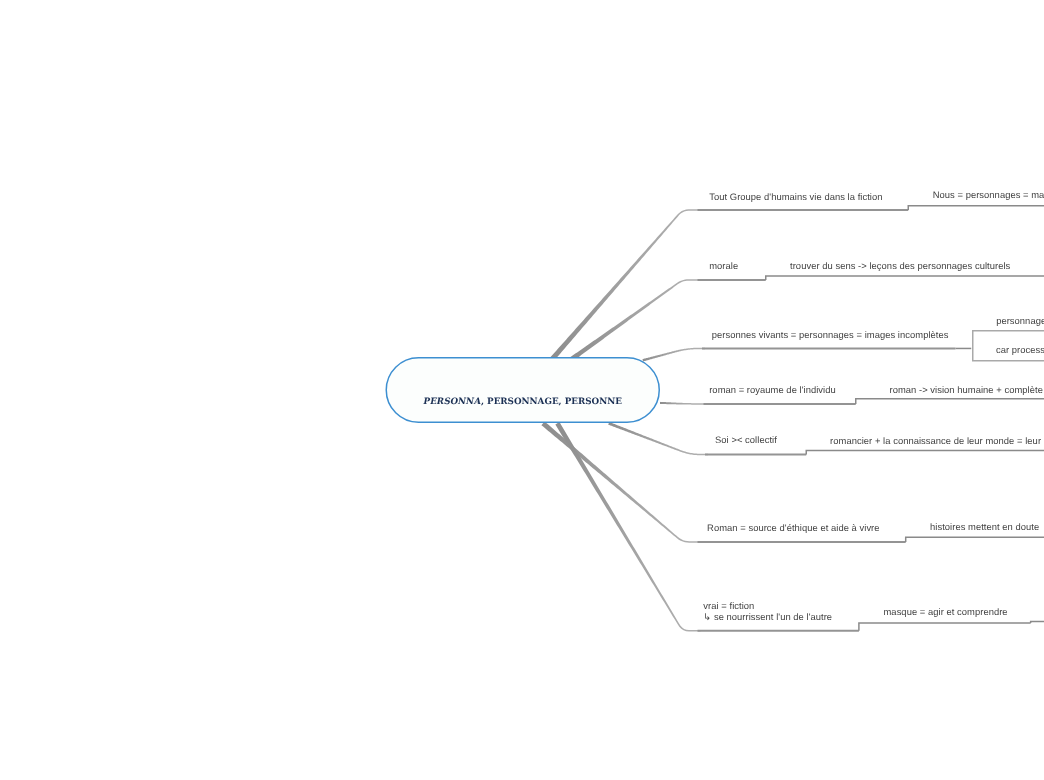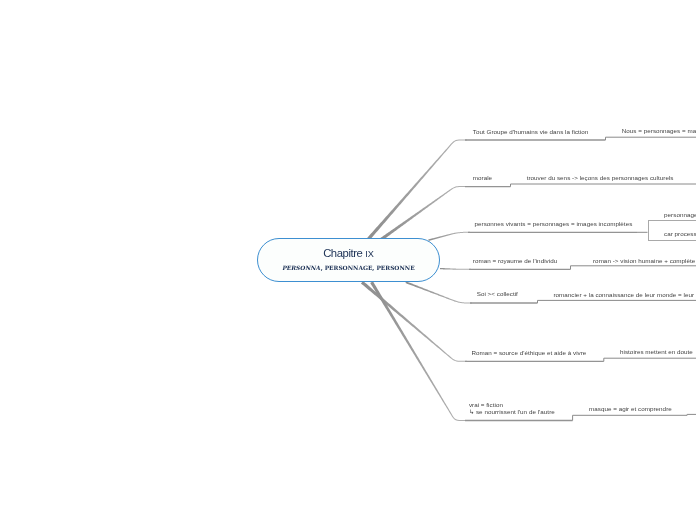--- a/index.html
+++ b/index.html
@@ -84,21 +84,20 @@
       <path d="M360.93,283.46L362.07,284.41L363.22,285.37L364.36,286.32L365.51,287.28L366.65,288.23L367.79,289.18L368.94,290.14L370.08,291.09L371.23,292.05L372.37,293.00L373.51,293.96L374.66,294.91L375.80,295.87L376.95,296.82L378.09,297.78L379.23,298.73L380.38,299.68L381.52,300.64L382.67,301.59L383.81,302.55L384.95,303.50L386.10,304.46L387.24,305.41L388.39,306.37L389.53,307.32L390.67,308.28L391.82,309.23L392.96,310.19L394.11,311.14L395.25,312.09L396.39,313.05L397.54,314.00L398.68,314.96L399.83,315.91L400.97,316.87L402.11,317.82L403.26,318.78L404.40,319.73L405.55,320.69L406.69,321.64L407.83,322.59L408.98,323.55L410.12,324.50L411.27,325.46L412.41,326.41L413.55,327.37L414.70,328.32L415.84,329.28L416.99,330.23L418.13,331.19L419.27,332.14L420.42,333.10L421.56,334.05L422.71,335.00L423.85,335.96L424.99,336.91L426.14,337.87L427.28,338.82L428.43,339.78L429.57,340.73L430.71,341.69L431.86,342.64L433.00,343.60L434.15,344.55L435.29,345.50L436.43,346.46L437.58,347.41L438.72,348.37L439.87,349.32L441.01,350.28L442.15,351.23L443.30,352.19L444.44,353.14L445.59,354.10L446.73,355.05L447.87,356.01L449.02,356.96L450.16,357.91L451.31,358.87L452.53,359.77L453.82,360.50L455.17,361.07L456.57,361.48L458.03,361.72L459.55,361.80L461.04,361.80L462.53,361.80L464.02,361.80L465.51,361.80L467.00,361.80L467.00,360.80L465.51,360.80L464.02,360.80L462.53,360.80L461.04,360.80L459.56,360.80L458.14,360.73L456.80,360.50L455.51,360.13L454.28,359.58L453.12,358.89L452.00,358.04L450.88,357.07L449.76,356.09L448.63,355.12L447.50,354.14L446.38,353.16L445.25,352.19L444.13,351.21L443.00,350.24L441.88,349.26L440.75,348.28L439.62,347.31L438.50,346.33L437.37,345.36L436.25,344.38L435.12,343.40L433.99,342.43L432.87,341.45L431.74,340.48L430.62,339.50L429.49,338.52L428.37,337.55L427.24,336.57L426.11,335.60L424.99,334.62L423.86,333.65L422.74,332.67L421.61,331.69L420.49,330.72L419.36,329.74L418.23,328.77L417.11,327.79L415.98,326.81L414.86,325.84L413.73,324.86L412.60,323.89L411.48,322.91L410.35,321.93L409.23,320.96L408.10,319.98L406.98,319.01L405.85,318.03L404.72,317.05L403.60,316.08L402.47,315.10L401.35,314.13L400.22,313.15L399.09,312.17L397.97,311.20L396.84,310.22L395.72,309.25L394.59,308.27L393.47,307.29L392.34,306.32L391.21,305.34L390.09,304.37L388.96,303.39L387.84,302.41L386.71,301.44L385.59,300.46L384.46,299.49L383.33,298.51L382.21,297.53L381.08,296.56L379.96,295.58L378.83,294.61L377.70,293.63L376.58,292.65L375.45,291.68L374.33,290.70L373.20,289.73L372.08,288.75L370.95,287.77L369.82,286.80L368.70,285.82L367.57,284.85L366.45,283.87L365.32,282.90L364.19,281.92L363.07,280.94Z" fill="url(#bgrad5)"></path>
       <path d="M465,361.3 L603.8,361.3" fill="none" stroke="#949494" stroke-width="1.3"></path>
       <path d="M603.8,361.3 L603.8,358.2 L700,358.2" fill="none" stroke="#8a8a8a" stroke-width="1"></path>
       <path d="M370.23,283.03L371.24,284.67L372.24,286.31L373.25,287.96L374.26,289.60L375.26,291.25L376.27,292.89L377.28,294.53L378.28,296.18L379.29,297.82L380.30,299.47L381.30,301.11L382.31,302.76L383.32,304.40L384.32,306.04L385.33,307.69L386.34,309.33L387.34,310.98L388.35,312.62L389.36,314.26L390.37,315.91L391.37,317.55L392.38,319.20L393.39,320.84L394.39,322.48L395.40,324.13L396.41,325.77L397.41,327.42L398.42,329.06L399.43,330.70L400.43,332.35L401.44,333.99L402.45,335.64L403.45,337.28L404.46,338.92L405.47,340.57L406.47,342.21L407.48,343.86L408.49,345.50L409.49,347.14L410.50,348.79L411.51,350.43L412.51,352.08L413.52,353.72L414.53,355.37L415.53,357.01L416.54,358.65L417.55,360.30L418.55,361.94L419.56,363.59L420.57,365.23L421.57,366.87L422.58,368.52L423.59,370.16L424.60,371.81L425.60,373.45L426.61,375.09L427.62,376.74L428.62,378.38L429.63,380.03L430.64,381.67L431.64,383.31L432.65,384.96L433.66,386.60L434.66,388.25L435.67,389.89L436.68,391.53L437.68,393.18L438.69,394.82L439.70,396.47L440.70,398.11L441.71,399.75L442.72,401.40L443.72,403.04L444.73,404.69L445.74,406.33L446.74,407.98L447.75,409.62L448.76,411.26L449.76,412.91L450.77,414.55L451.78,416.20L452.85,417.83L454.14,419.18L455.66,420.16L457.37,420.77L459.28,421.00L461.22,421.00L463.14,421.00L465.07,421.00L467.00,421.00L467.00,420.00L465.07,420.00L463.14,420.00L461.22,420.00L459.30,420.00L457.60,419.80L456.10,419.27L454.80,418.40L453.68,417.20L452.70,415.64L451.71,413.98L450.73,412.33L449.74,410.67L448.76,409.01L447.78,407.35L446.79,405.70L445.81,404.04L444.82,402.38L443.84,400.72L442.85,399.07L441.87,397.41L440.89,395.75L439.90,394.09L438.92,392.43L437.93,390.78L436.95,389.12L435.96,387.46L434.98,385.80L434.00,384.15L433.01,382.49L432.03,380.83L431.04,379.17L430.06,377.52L429.07,375.86L428.09,374.20L427.11,372.54L426.12,370.89L425.14,369.23L424.15,367.57L423.17,365.91L422.18,364.26L421.20,362.60L420.22,360.94L419.23,359.28L418.25,357.62L417.26,355.97L416.28,354.31L415.29,352.65L414.31,350.99L413.33,349.34L412.34,347.68L411.36,346.02L410.37,344.36L409.39,342.71L408.40,341.05L407.42,339.39L406.44,337.73L405.45,336.08L404.47,334.42L403.48,332.76L402.50,331.10L401.51,329.44L400.53,327.79L399.55,326.13L398.56,324.47L397.58,322.81L396.59,321.16L395.61,319.50L394.62,317.84L393.64,316.18L392.66,314.53L391.67,312.87L390.69,311.21L389.70,309.55L388.72,307.90L387.73,306.24L386.75,304.58L385.77,302.92L384.78,301.27L383.80,299.61L382.81,297.95L381.83,296.29L380.84,294.63L379.86,292.98L378.88,291.32L377.89,289.66L376.91,288.00L375.92,286.35L374.94,284.69L373.95,283.03L372.97,281.37Z" fill="url(#bgrad6)"></path>
       <path d="M465,420.5 L572.6,420.5" fill="none" stroke="#949494" stroke-width="1.3"></path>
       <path d="M572.6,420.5 L572.6,415.3 L687.1,415.3" fill="none" stroke="#8a8a8a" stroke-width="1"></path>
       <path d="M687.1,415.3 L687.1,414.4 L700,414.4" fill="none" stroke="#8a8a8a" stroke-width="1"></path>
     </svg>
 
   <div id="root">
-    <div class="t1"><span>Chapitre </span><span class="sc">IX</span></div>
     <div class="t2"><span class="it">PERSONNA</span><span>, PERSONNAGE, PERSONNE</span></div>
   </div>
 
   <div id="labels">
       <div class="lbl" style="left: 472.8px; top: 127.7px;">Tout Groupe d'humains vie dans la fiction</div>
       <div class="lbl" style="left: 621.8px; top: 126.7px;">Nous = personnages = ma</div>
       <div class="lbl" style="left: 472.8px; top: 174.3px;">morale</div>
       <div class="lbl" style="left: 526.7px; top: 173.9px;">trouver du sens -&gt; leçons des personnages culturels</div>
       <div class="lbl" style="left: 474.5px; top: 220px;">personnes vivants = personnages = images incomplètes</div>
       <div class="lbl" style="left: 664.1px; top: 210.9px;">personnage</div>

